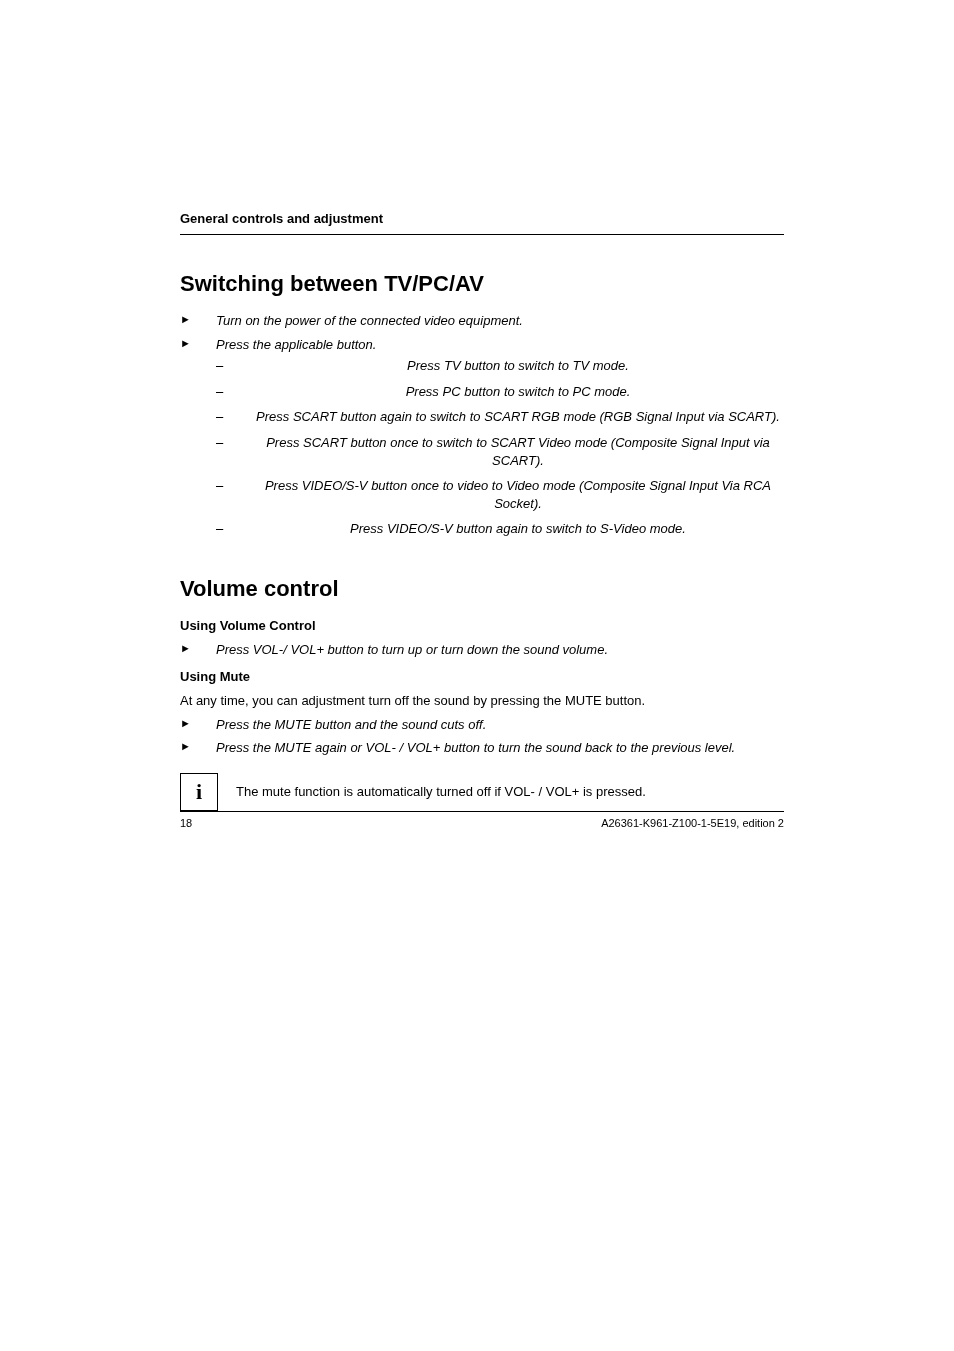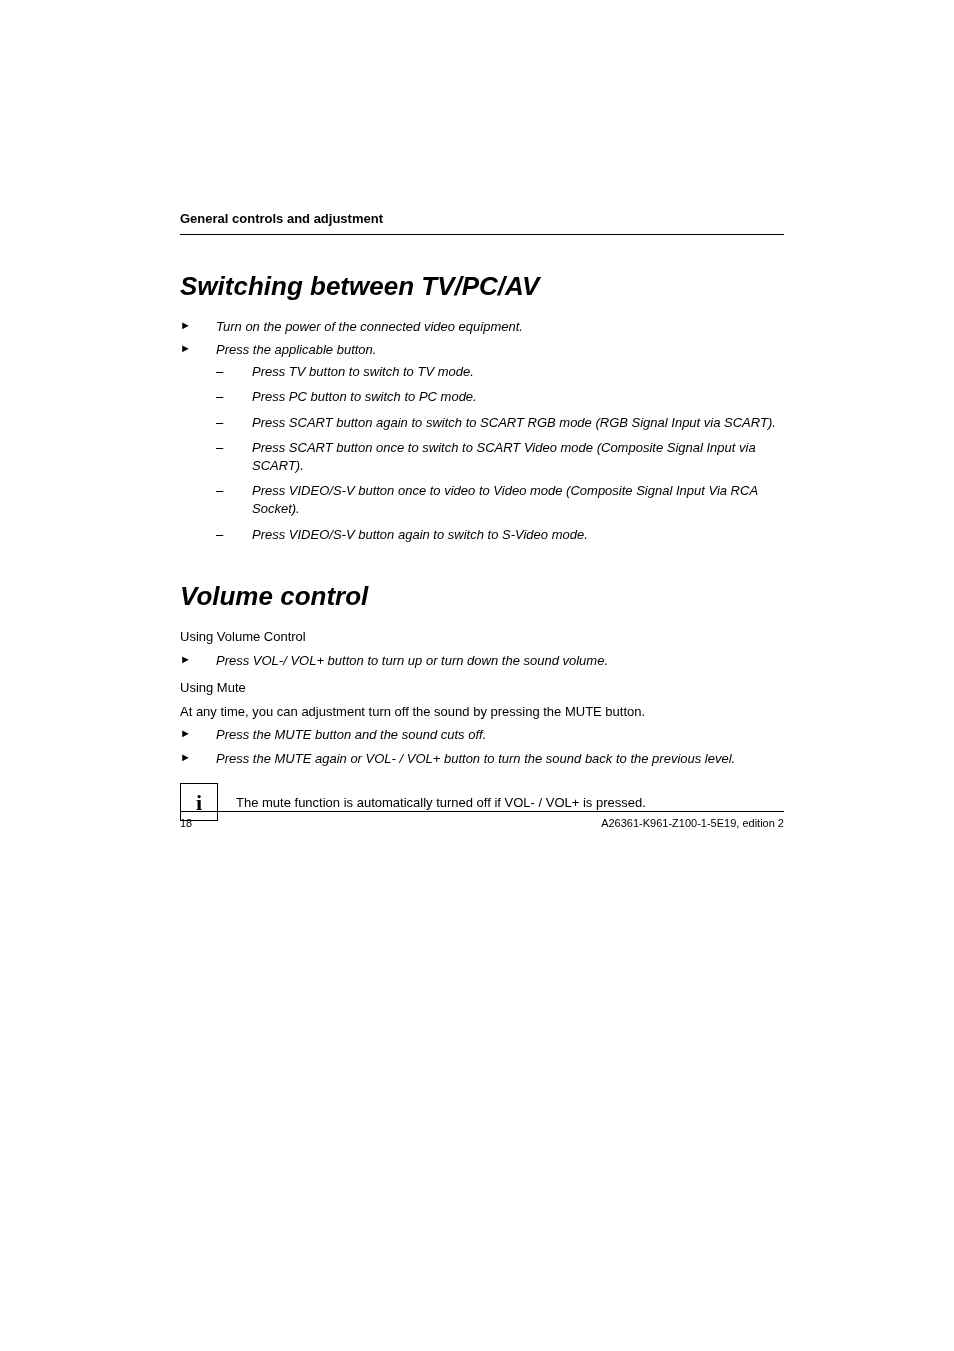--- a/index.html
+++ b/index.html
@@ -20,24 +20,23 @@
     line-height: 1.35;
   }
   .header {
     font-weight: bold;
     font-size: 13px;
     padding-bottom: 6px;
     border-bottom: 1.5px solid #000;
     margin-bottom: 34px;
   }
   h1 {
-    font-size: 26px;
+    font-size: 22px;
     font-weight: bold;
     margin: 0 0 14px 0;
-    font-style: italic;
   }
   h1.second {
     margin-top: 36px;
   }
   ul.arrow {
     list-style: none;
     margin: 0;
     padding: 0;
     font-style: italic;
   }
@@ -55,29 +54,30 @@
   }
   ul.dash {
     list-style: none;
     margin: 4px 0 0 0;
     padding: 0;
   }
   ul.dash > li {
     position: relative;
     padding-left: 36px;
     margin-bottom: 8px;
+    text-align: center;
   }
   ul.dash > li::before {
     content: "–";
     position: absolute;
     left: 0;
     top: 0;
   }
   .sub-head {
-    font-weight: normal;
+    font-weight: bold;
     margin: 10px 0 6px 0;
   }
   .para {
     margin: 4px 0 6px 0;
   }
   .info-row {
     display: flex;
     align-items: center;
     margin-top: 16px;
   }

